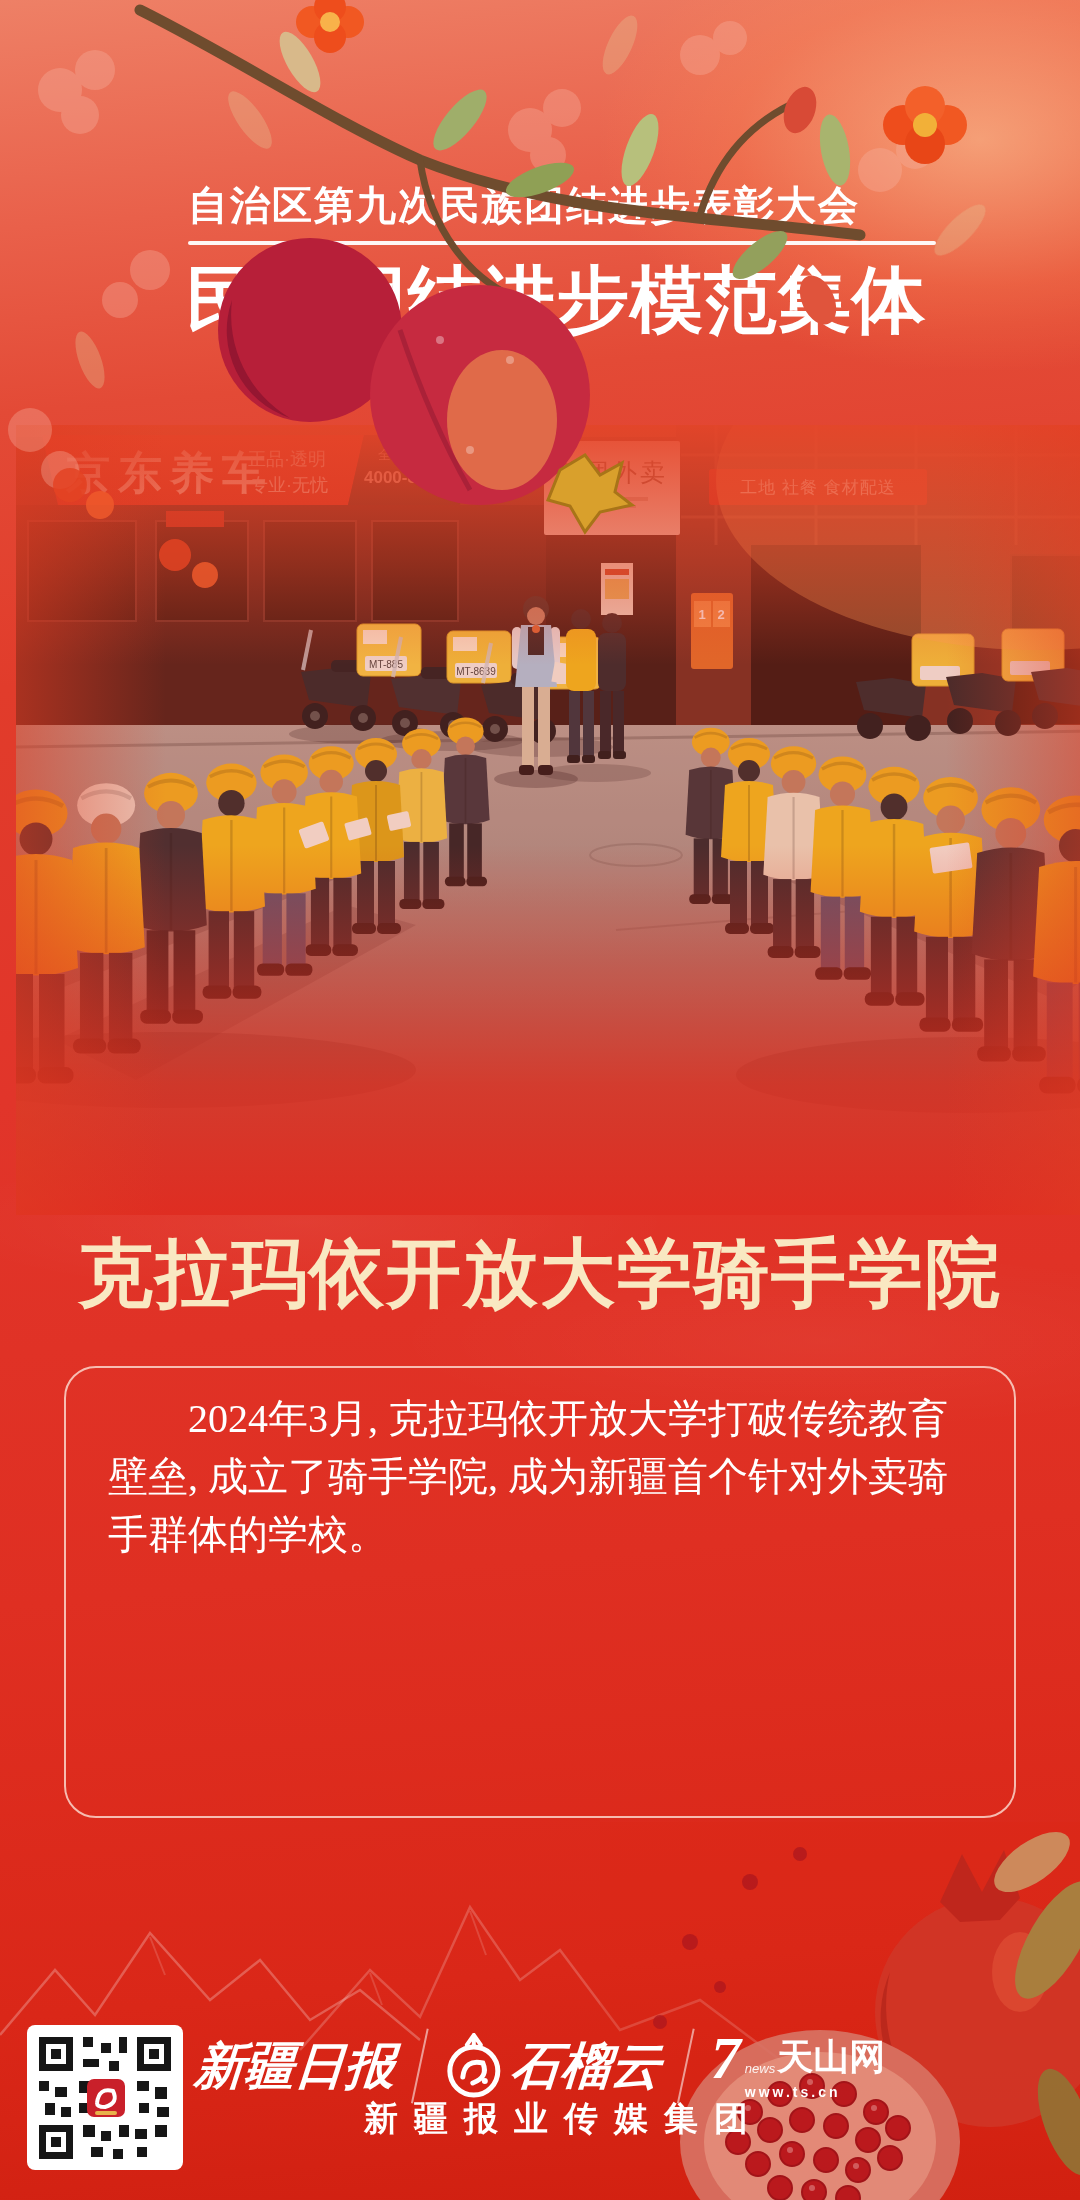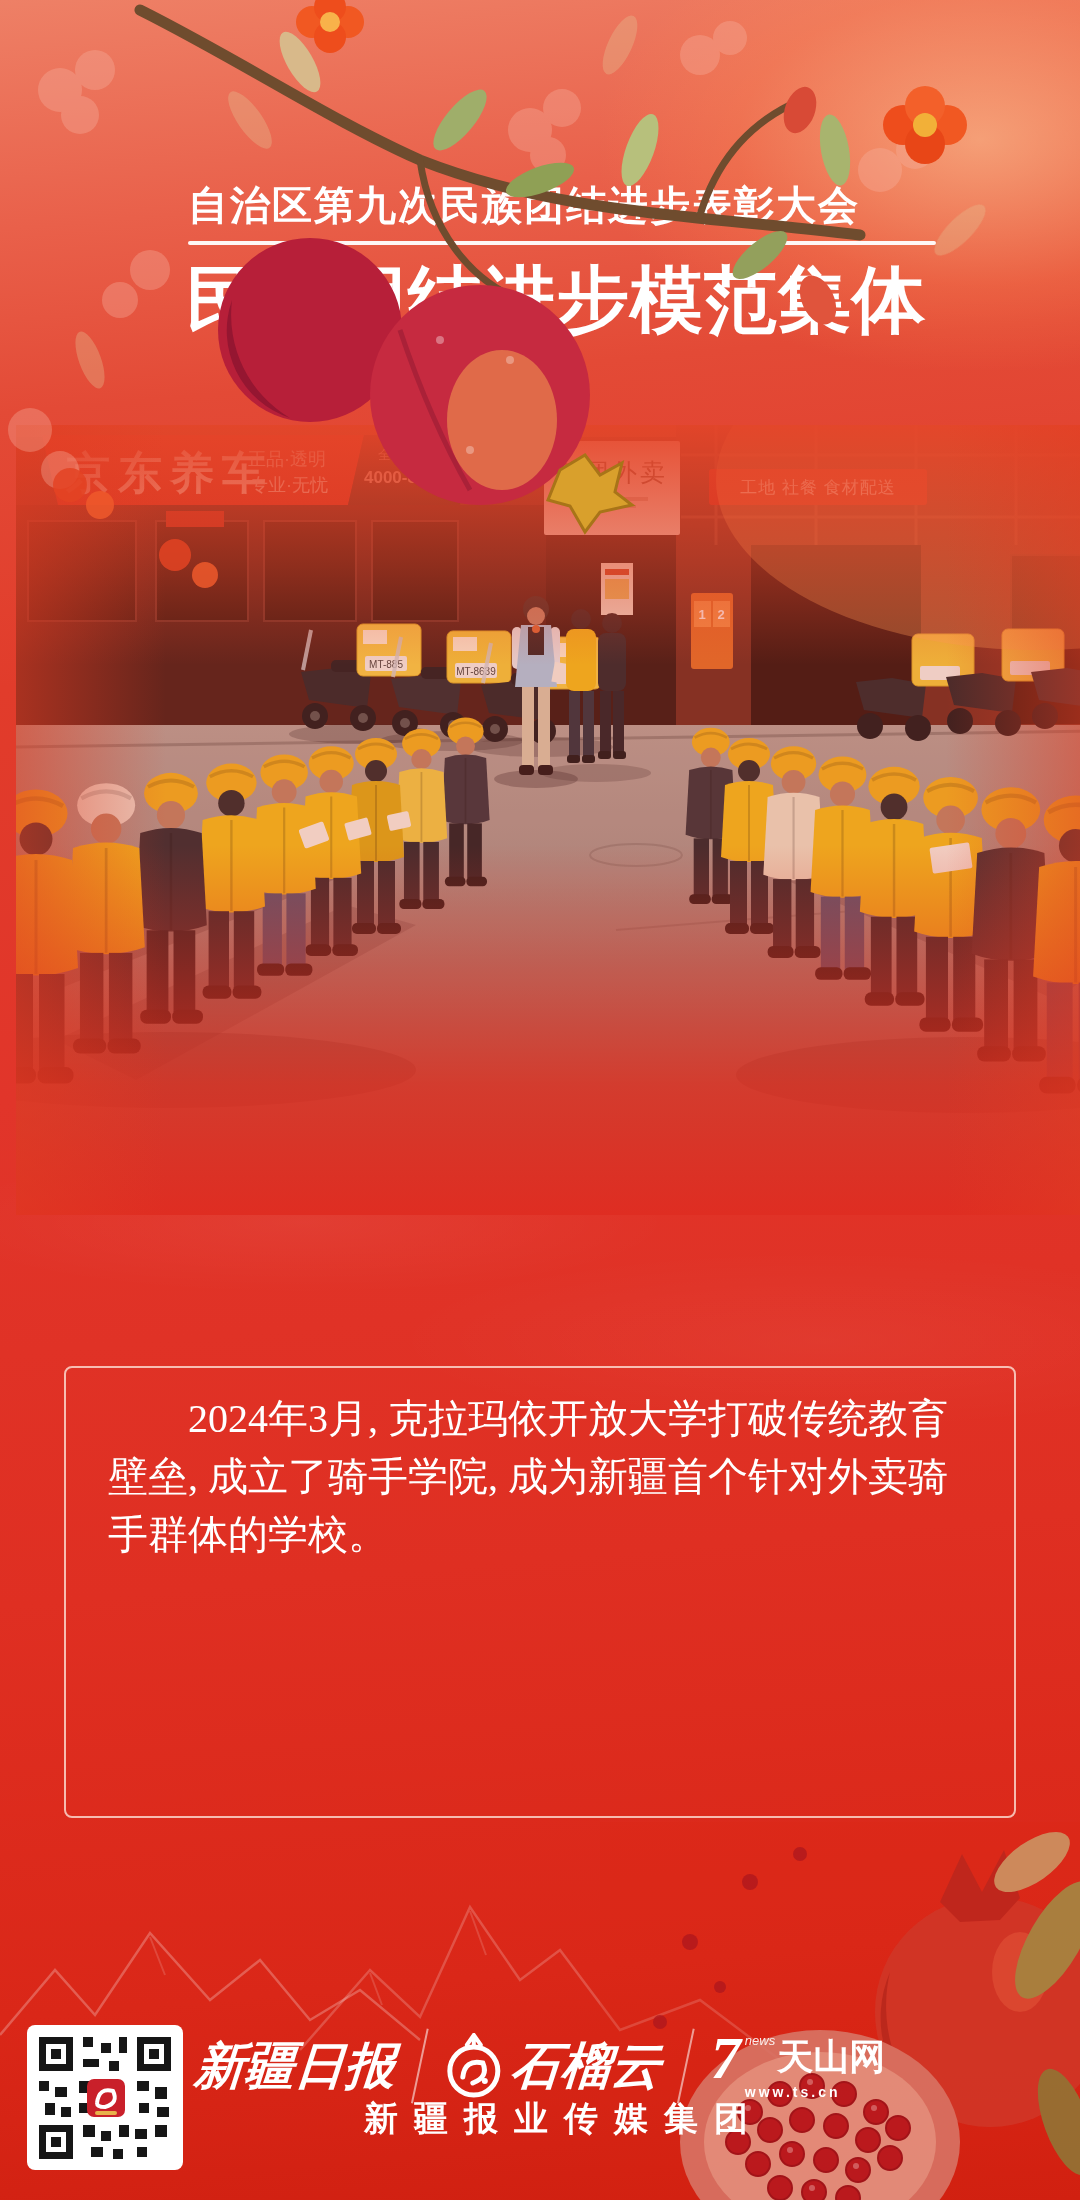--- a/index.html
+++ b/index.html
@@ -15,37 +15,37 @@
                radial-gradient(ellipse 720px 150px at 76% 72%,rgba(255,255,255,.045),transparent 60%);}
   .kicker{position:absolute;left:188px;top:178px;font-size:40px;font-weight:bold;color:#fff;letter-spacing:2px;white-space:nowrap;}
   .title-underline{position:absolute;left:188px;top:241px;width:748px;height:4px;background:#fff;border-radius:2px;opacity:.95;}
   .main-title{position:absolute;left:186px;top:252px;margin:0;font-size:73px;font-weight:800;color:#fff;letter-spacing:1px;white-space:nowrap;}
   .photo{position:absolute;left:16px;top:425px;width:888px;height:790px;}
   .photo svg{display:block;}
   .floral-top{position:absolute;left:0;top:0;width:1080px;height:640px;pointer-events:none;}
   .gold-title{position:absolute;left:0;top:1224px;width:100%;margin:0;text-align:center;
     font-family:"Liberation Serif","DejaVu Serif",serif;font-size:75px;font-weight:bold;color:#f9e8c2;letter-spacing:2px;}
   .info-box{position:absolute;left:64px;top:1366px;width:952px;height:452px;box-sizing:border-box;
-    border:2px solid rgba(255,236,226,.75);border-radius:8px;padding:22px 42px 0 42px;
+    border:2px solid rgba(255,236,226,.75);border-radius:32px;padding:22px 42px 0 42px;
     color:#fff;font-family:"Liberation Serif","DejaVu Serif",serif;font-size:40px;line-height:1.45;}
   .info-box p{margin:0;text-indent:2em;}
   .mountains{position:absolute;left:0;top:1845px;width:820px;height:220px;pointer-events:none;}
   .pomes-bottom{position:absolute;right:0;top:1822px;width:480px;height:378px;pointer-events:none;}
   .qr-card{position:absolute;left:27px;top:2025px;width:156px;height:145px;background:#fff;border-radius:8px;
     display:flex;align-items:center;justify-content:center;}
   .logos{position:absolute;left:50%;top:2028px;transform:translateX(-50%);display:flex;align-items:center;gap:24px;color:#fff;white-space:nowrap;}
   .calligraphy{font-family:"Liberation Serif","DejaVu Serif",serif;font-weight:bold;font-style:italic;transform:skewX(-4deg);}
   .logo-daily{font-size:50px;}
   .logo-sly{display:flex;align-items:center;gap:8px;}
   .logo-sly-text{font-size:50px;}
   .logo-divider{width:2px;height:76px;background:rgba(255,255,255,.55);transform:rotate(12deg);}
   .logo-ts{display:flex;align-items:flex-start;gap:4px;}
   .ts-seven{font-family:"Liberation Serif","DejaVu Serif",serif;font-size:60px;font-weight:bold;font-style:italic;line-height:.85;}
   .ts-col{display:flex;flex-direction:column;align-items:flex-start;}
-  .ts-row{display:flex;align-items:flex-start;gap:2px;}
+  .ts-row{display:flex;align-items:flex-end;gap:2px;}
   .ts-news{font-size:13px;font-style:italic;opacity:.9;padding-bottom:6px;}
   .ts-name{font-family:Liberation Mono, monospace;font-size:36px;font-weight:bold;}
   .ts-url{font-size:14px;letter-spacing:3px;font-weight:bold;margin-top:2px;}
   .group-name{position:absolute;left:16px;top:2096px;width:100%;text-align:center;color:#fff;
     font-size:34px;font-weight:bold;letter-spacing:16px;text-indent:16px;}
   text{font-family:"Liberation Sans","DejaVu Sans",sans-serif;}
 </style>
 </head>
 <body>
 
@@ -367,20 +367,21 @@
       <circle cx="480" cy="395" r="110" fill="#c62a40"></circle>
       <ellipse cx="502" cy="420" rx="55" ry="70" fill="#e4764b" opacity=".85"></ellipse>
       <path d="M400,330 Q430,420 470,490" stroke="#8e1830" stroke-width="5" fill="none" opacity=".5"></path>
       <circle cx="440" cy="340" r="4" fill="#fff" opacity=".35"></circle>
         <circle cx="510" cy="360" r="4" fill="#fff" opacity=".3"></circle>
       <circle cx="470" cy="450" r="4" fill="#fff" opacity=".3"></circle>
       <polygon points="560,470 585,455 600,475 622,463 615,492 632,505 600,512 585,532 570,506 548,500" fill="#d9a02c" stroke="#a87418" stroke-width="3"></polygon>
     </g>
   </svg>
 
+  <h2 class="gold-title">克拉玛依开放大学骑手学院</h2>
 
   <div class="info-box">
     <p>2024年3月, 克拉玛依开放大学打破传统教育壁垒, 成立了骑手学院, 成为新疆首个针对外卖骑手群体的学校。</p>
   </div>
 
   <svg class="mountains" viewBox="0 0 820 220">
     <polyline points="0,190 55,125 95,170 150,88 210,155 260,115 310,175 360,145 420,195" fill="none" stroke="rgba(255,255,255,.25)" stroke-width="2.5"></polyline>
     <polyline points="300,205 370,125 420,172 470,62 520,135 560,105 620,185 700,155 780,215" fill="none" stroke="rgba(255,255,255,.2)" stroke-width="2.5"></polyline>
     <path d="M150,92 L165,130 M470,66 L486,110 M370,128 L382,160" stroke="rgba(255,255,255,.15)" stroke-width="2" fill="none"></path>
   </svg>

